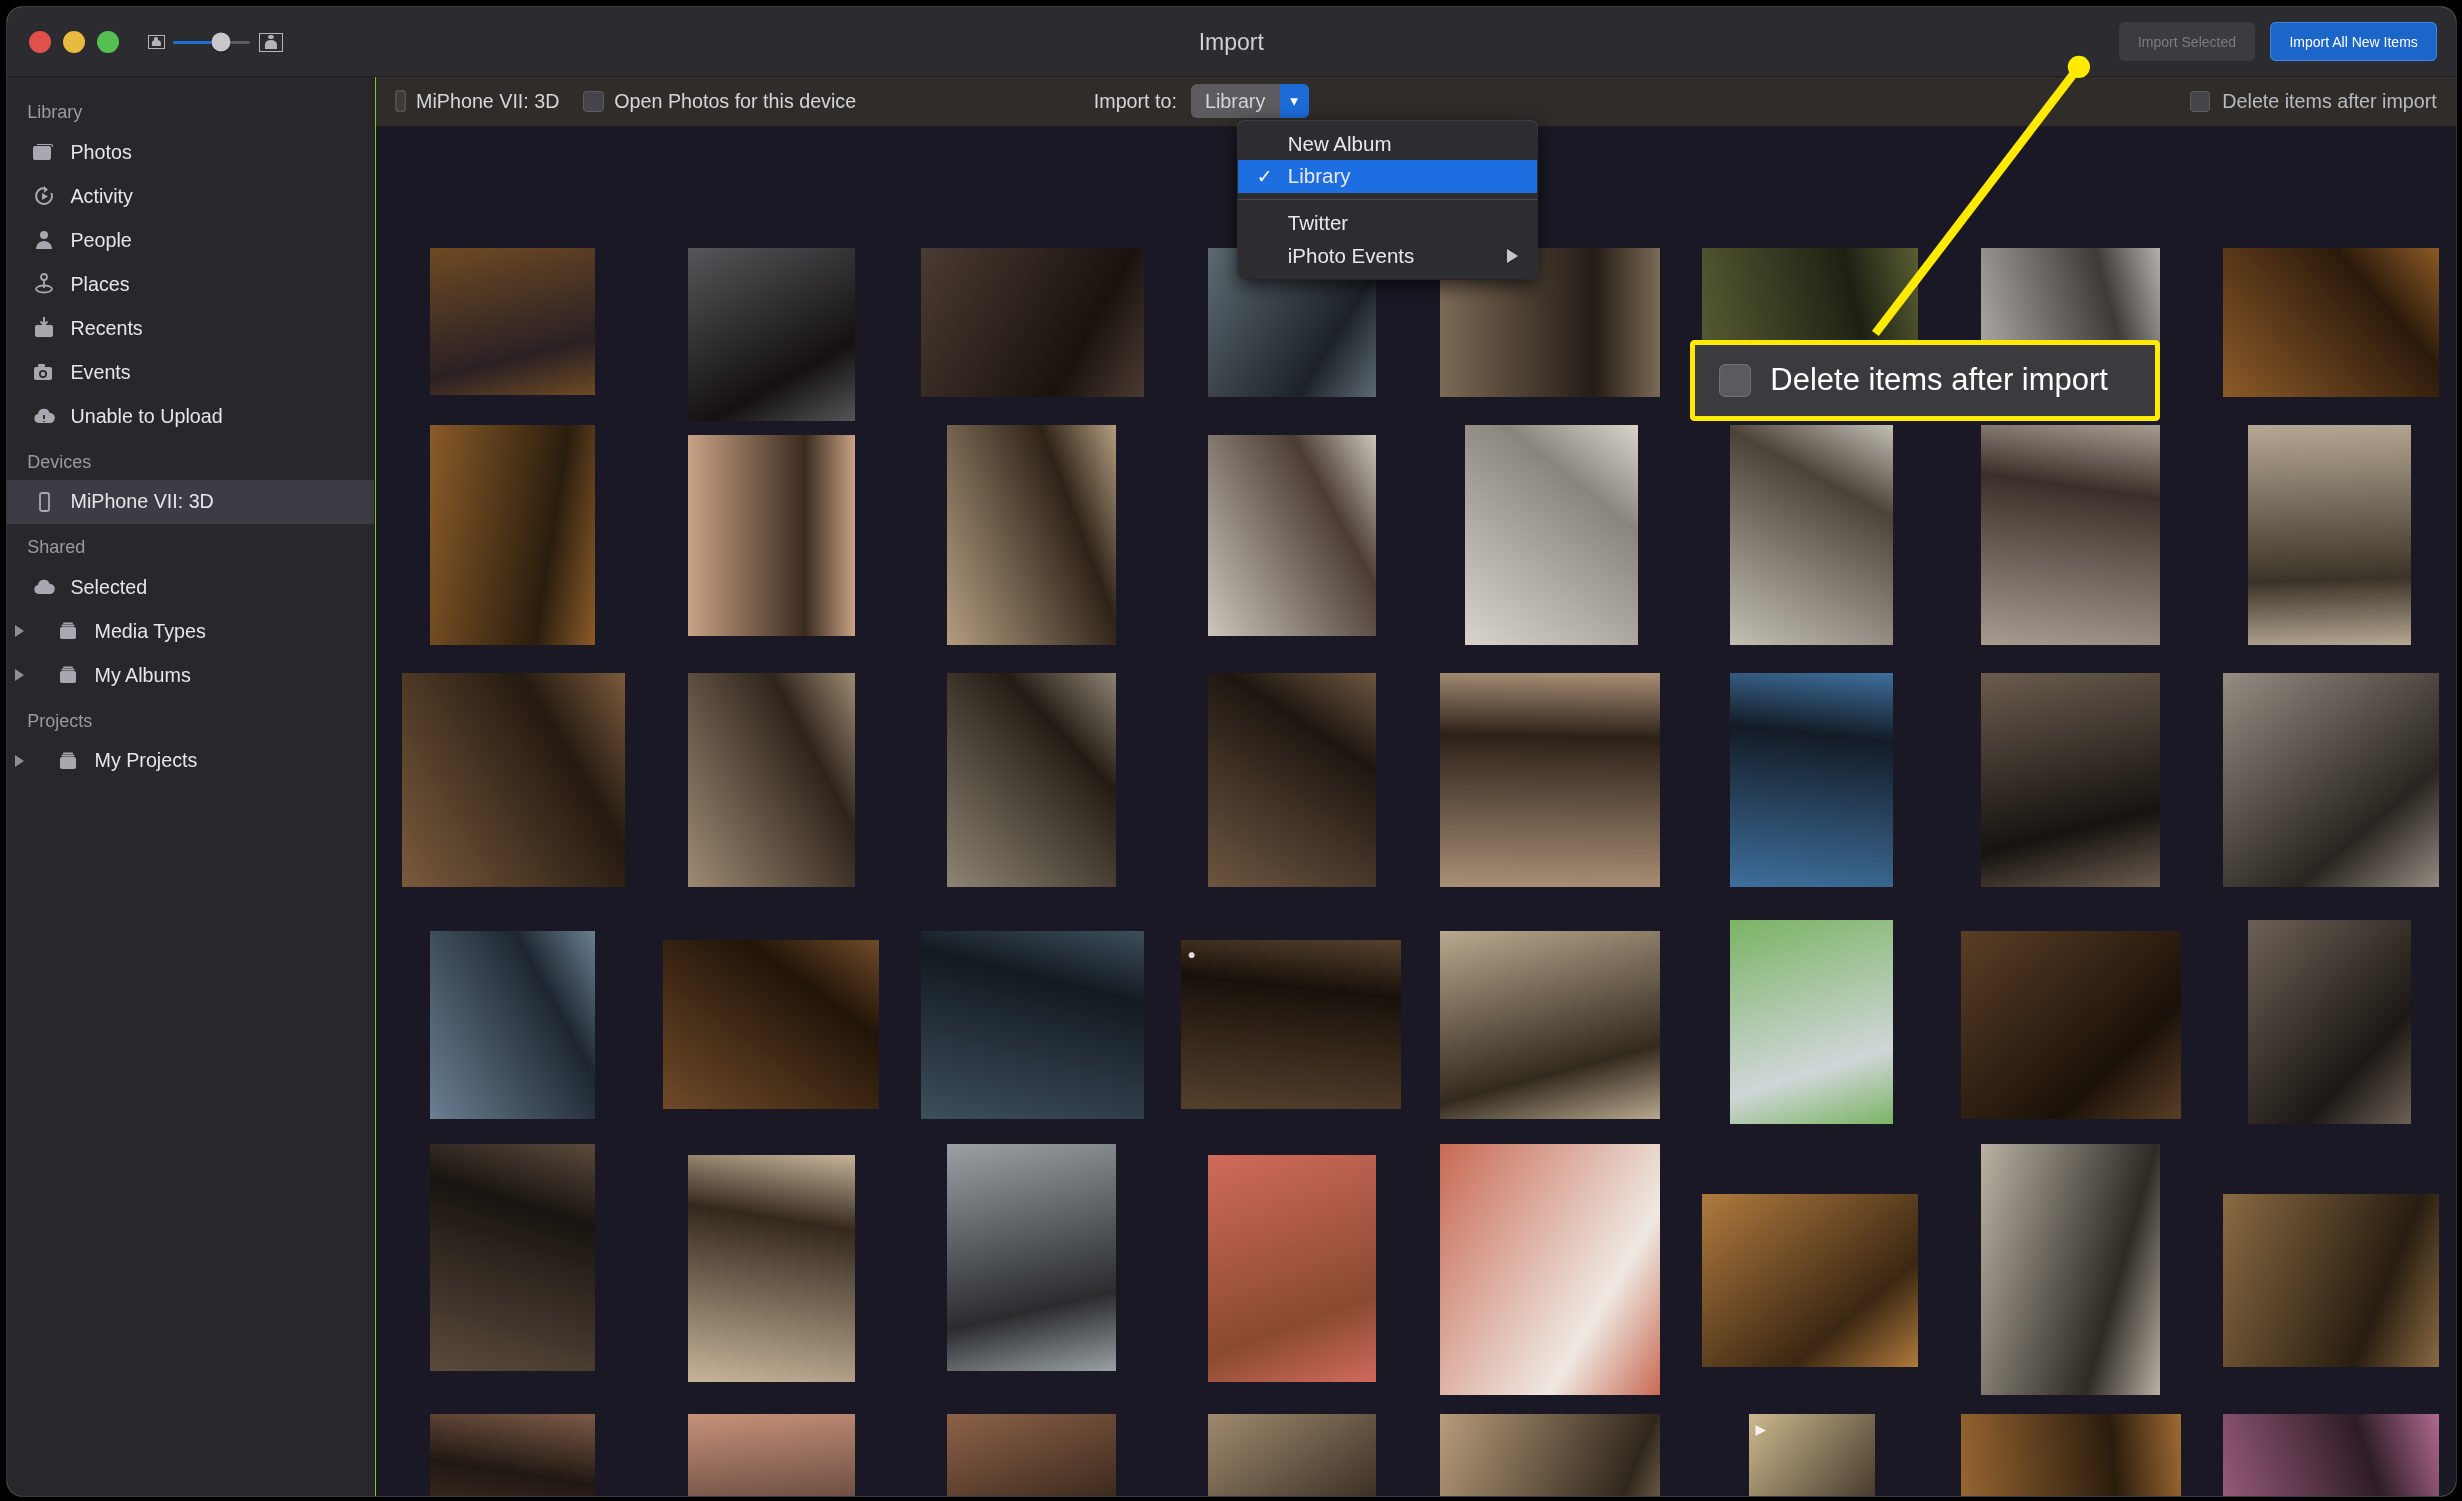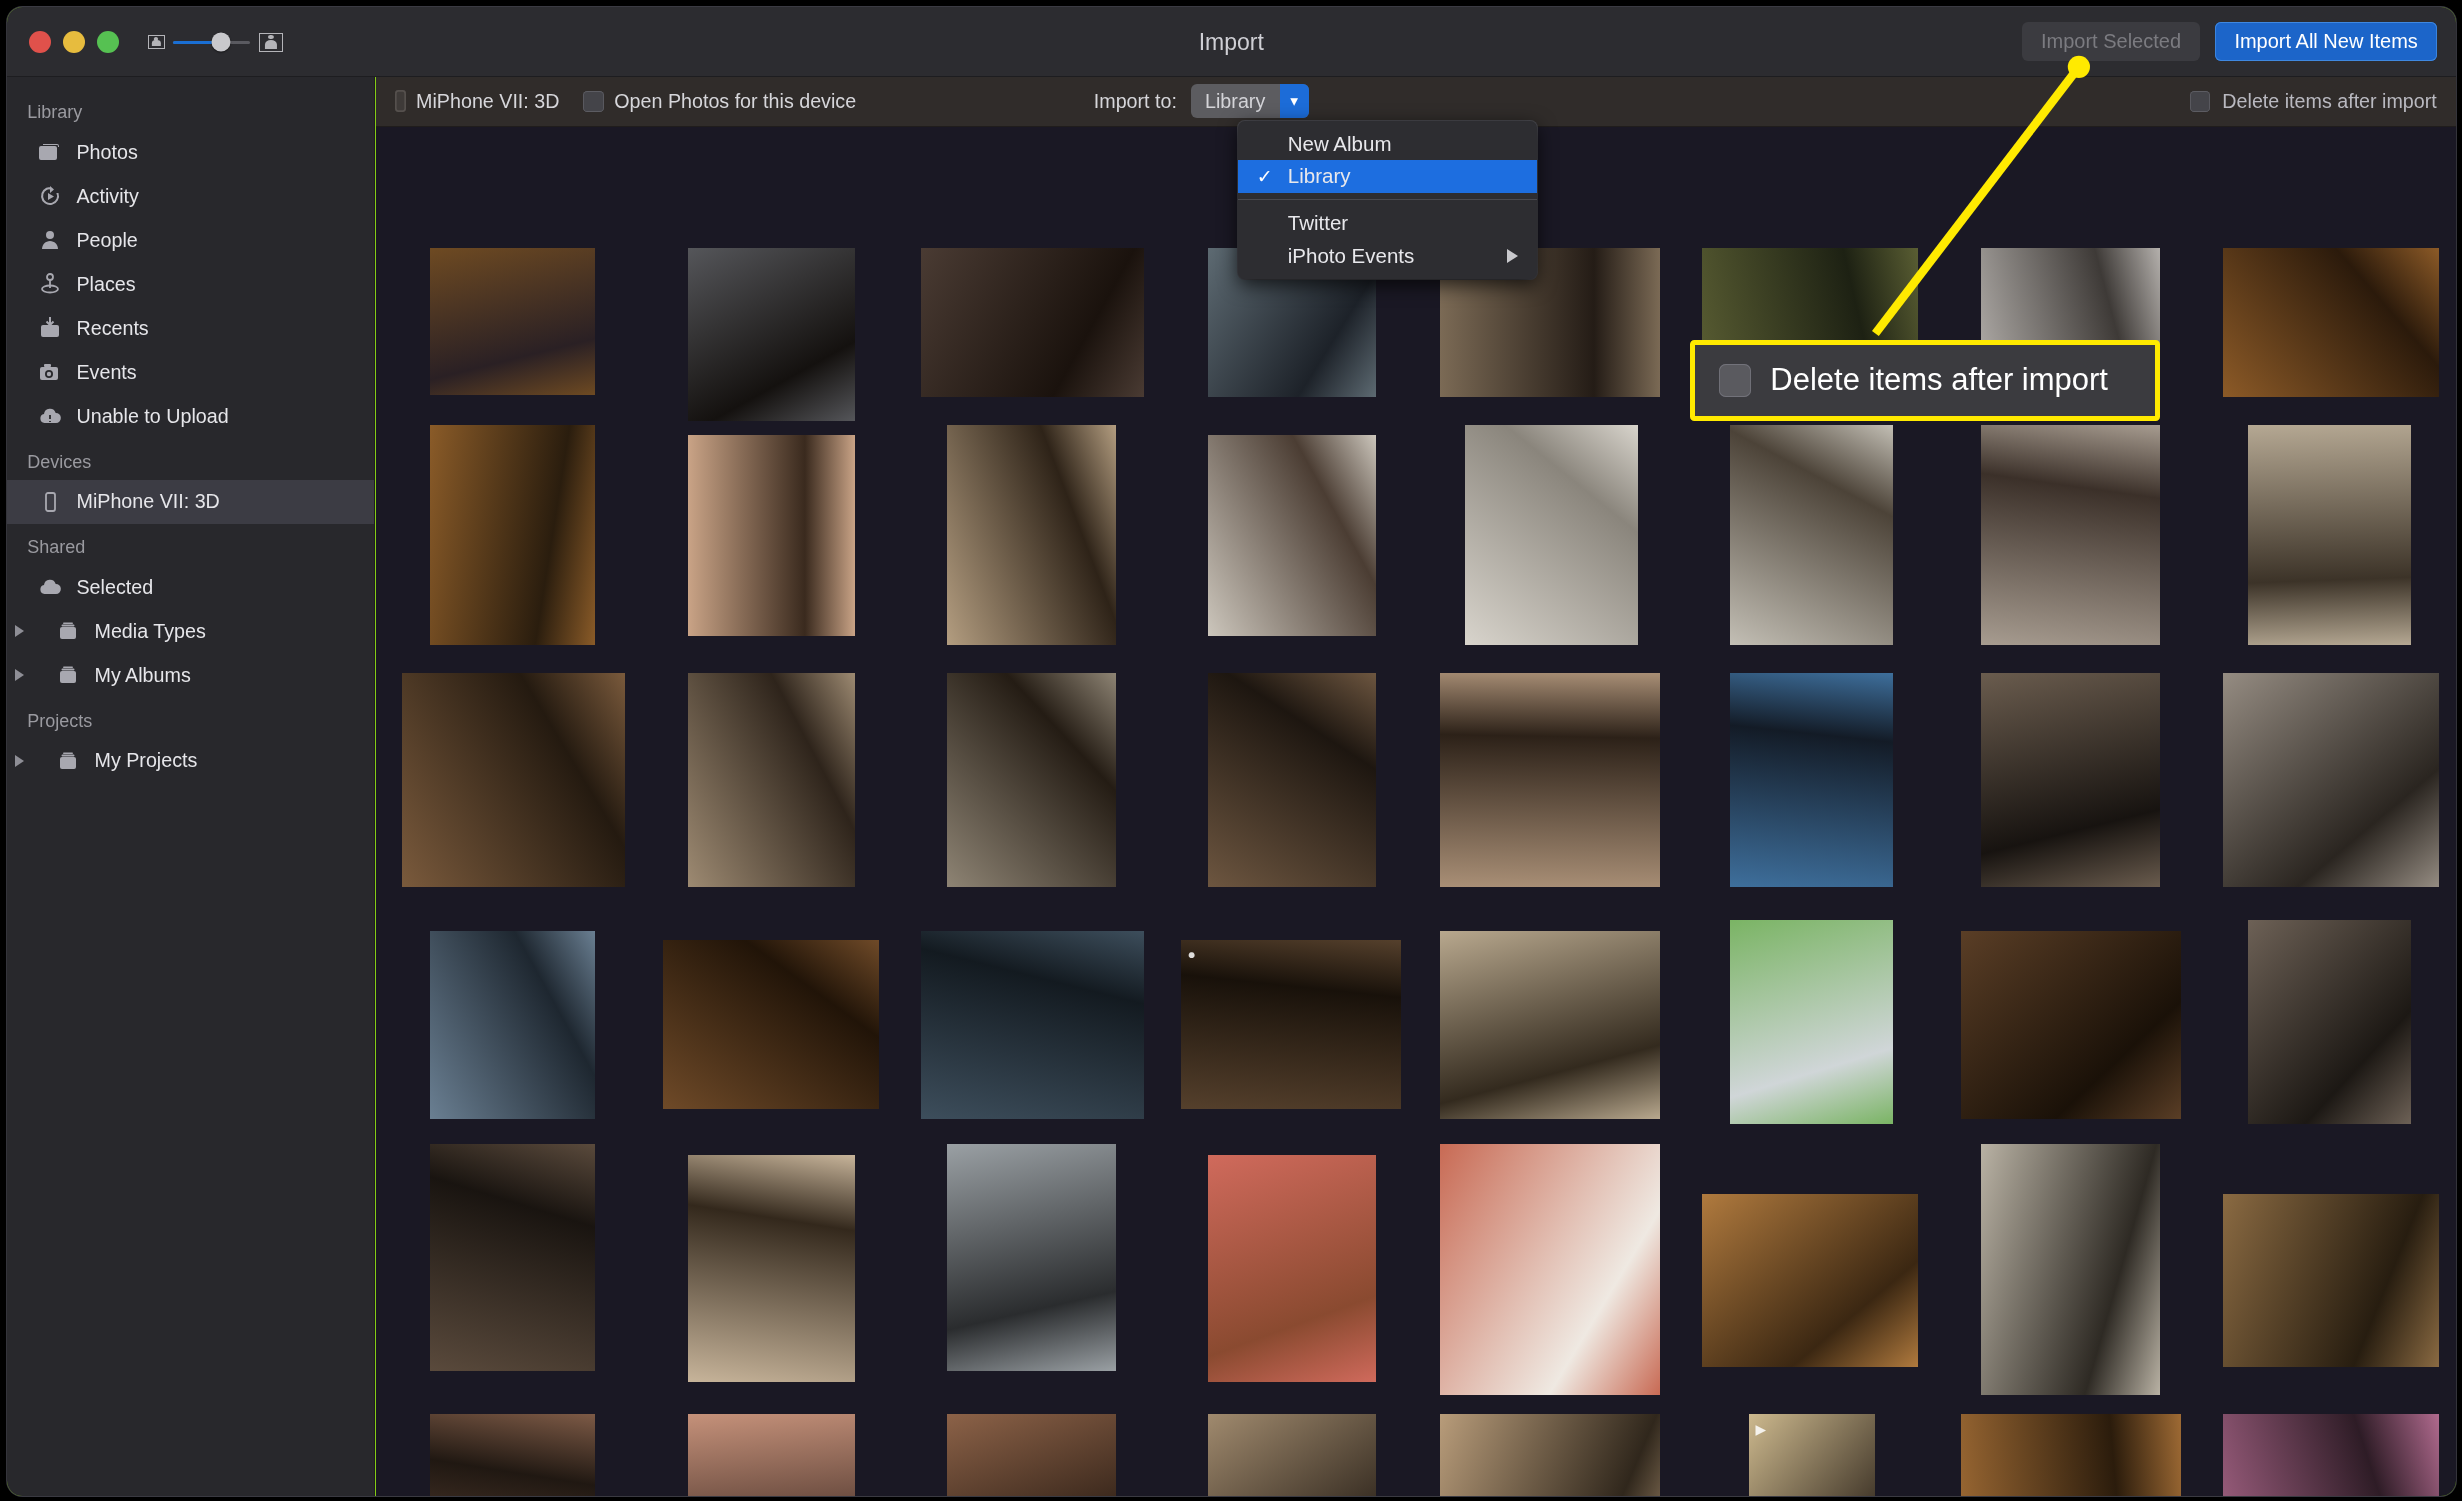--- a/index.html
+++ b/index.html
@@ -124,21 +124,21 @@
     right: 19px;
     top: 15.4px;
     display: flex;
     gap: 15.4px;
     align-items: center;
   }
   .tb-btn {
     height: 39px;
     padding: 0 19px;
     border-radius: 6px;
-    font-size: 20px;
+    font-size: 14px;
     display: flex;
     align-items: center;
     justify-content: center;
     border: none;
     font-family: "Liberation Sans", sans-serif;
   }
   #btn-import-selected {
     background: #3b3b40;
     color: #7b7b80;
   }
@@ -162,21 +162,21 @@
   }
   .sb-section {
     color: #9a9aa0;
     font-size: 18px;
     padding: 13.7px 0 6.8px 20.5px;
   }
   .sb-item {
     display: flex;
     align-items: center;
     height: 44px;
-    padding-left: 30px;
+    padding-left: 24px;
     color: #e6e6ea;
     gap: 13.7px;
     position: relative;
   }
   .sb-item.selected { background: #3c3c44; }
   .sb-item .sb-label { white-space: nowrap; }
   .sb-ico {
     width: 26px; height: 26px;
     flex: 0 0 26px;
     display: flex;

